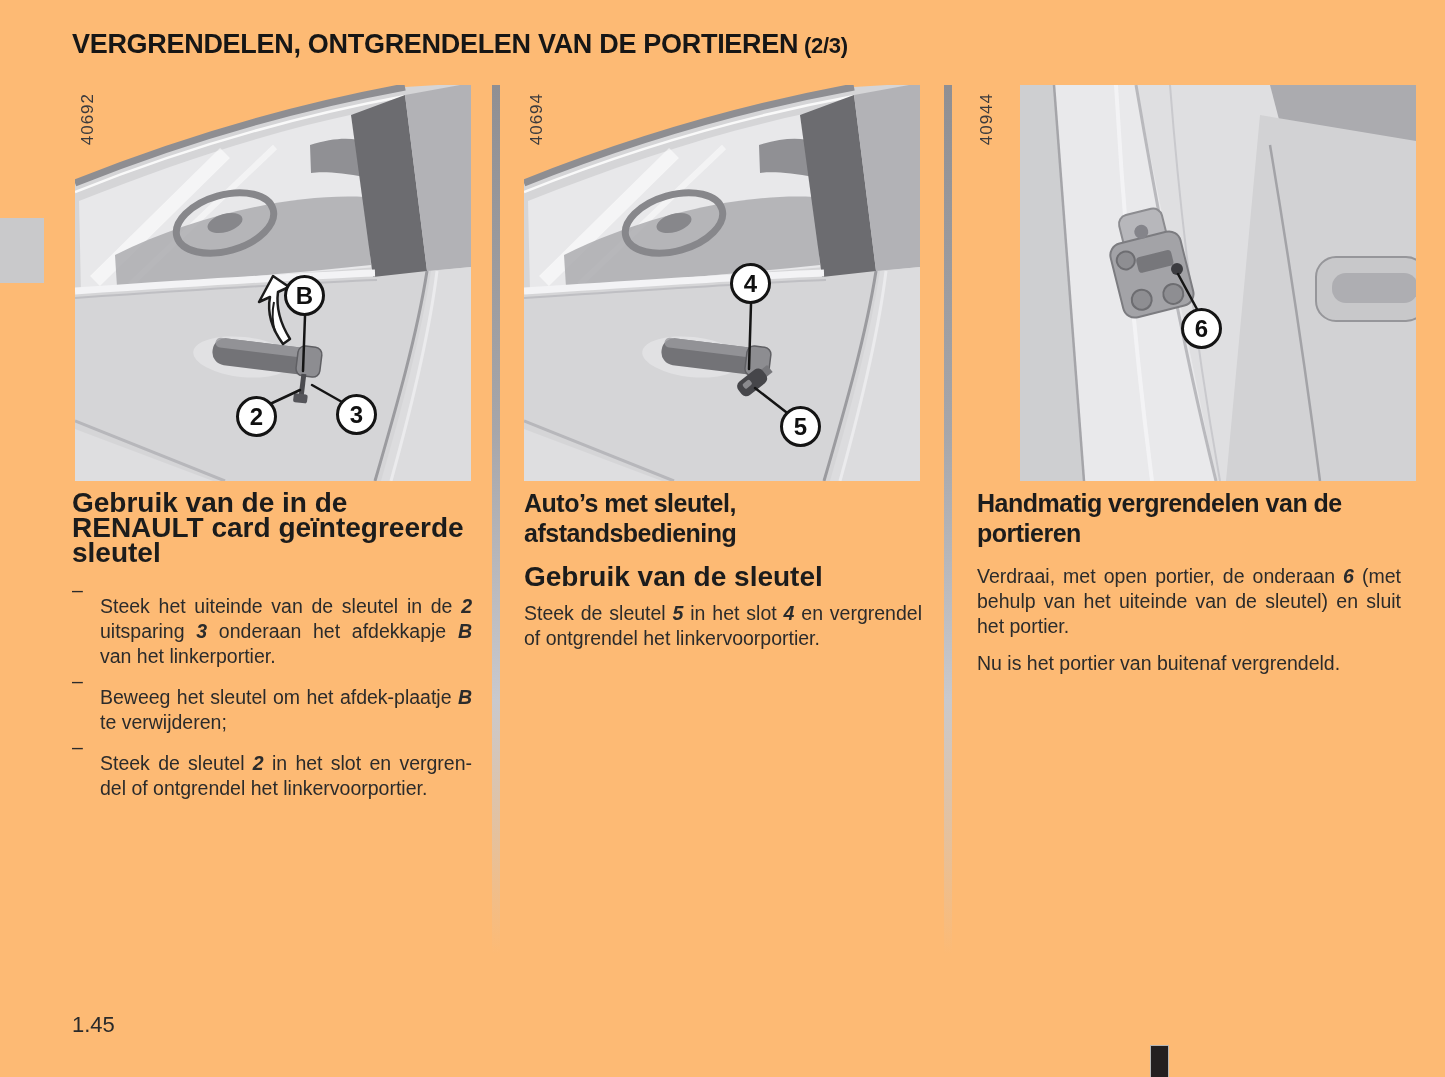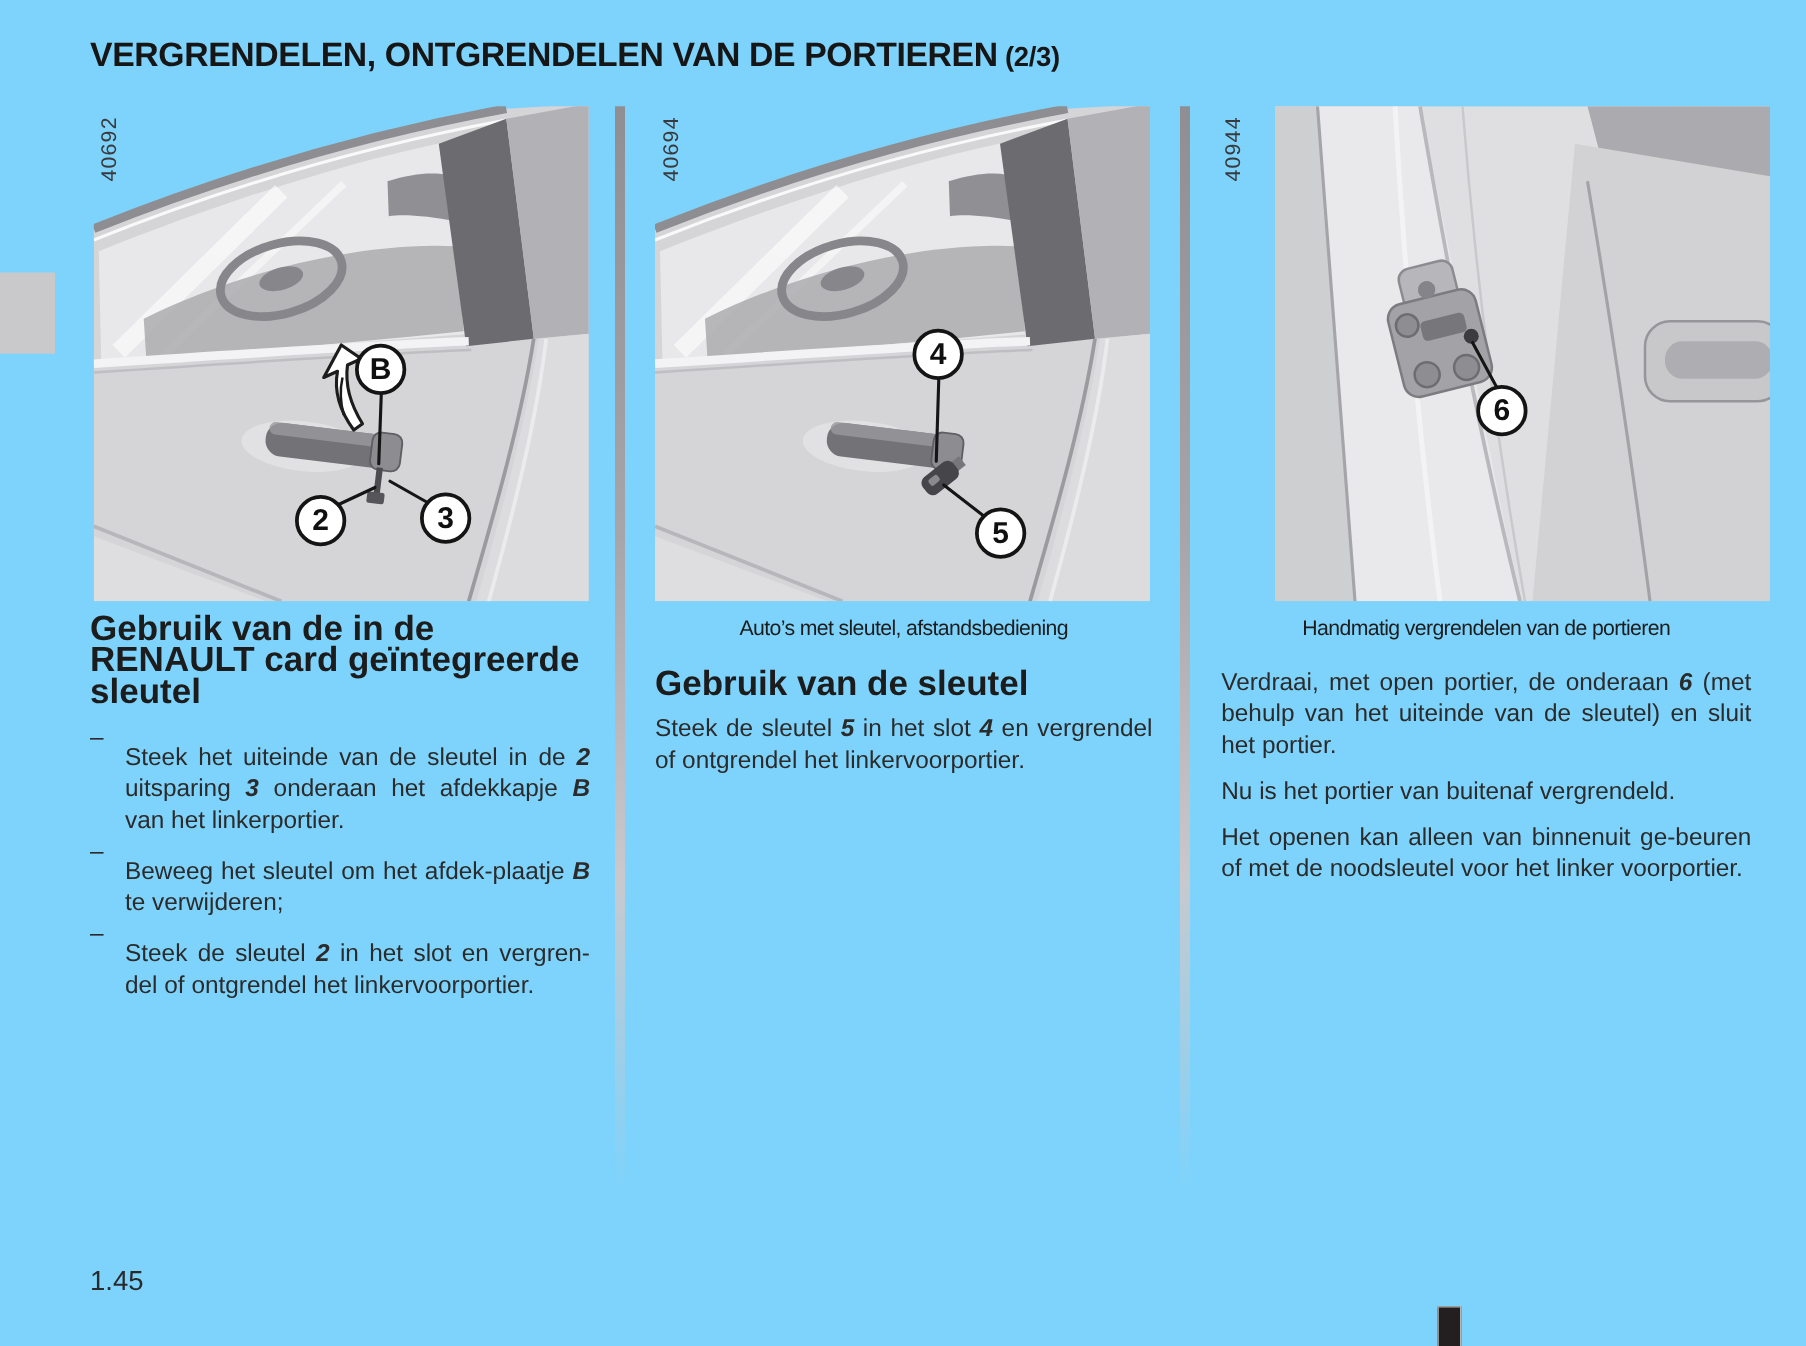--- a/index.html
+++ b/index.html
@@ -1,17 +1,17 @@
 <!DOCTYPE html>
 <html><head>
 <meta charset="utf-8">
 <style>
   html,body{margin:0;padding:0;background:#ffffff;}
   .page{
-    position:relative;width:1445px;height:1077px;background:#7dd3fc;overflow:hidden;
+    position:relative;width:1445px;height:1077px;background:#fdba74;overflow:hidden;
     font-family:"Liberation Sans", sans-serif;color:#2b2b2b;
   }
   
   .page-title{
     position:absolute;left:72px;top:30px;font-size:27px;font-weight:bold;color:#161616;
     letter-spacing:-0.3px;white-space:nowrap;line-height:28px;
   }
   .title-suffix{font-size:22px;font-weight:bold;}
   .section-tab{position:absolute;left:0;top:218px;width:44px;height:65px;background:#c9c9cb;}
   
@@ -36,21 +36,21 @@
   .callout{
     position:absolute;width:41px;height:41px;border-radius:50%;background:#ffffff;
     border:3px solid #141414;box-sizing:border-box;display:flex;align-items:center;justify-content:center;
     font-weight:bold;font-size:24px;color:#101010;line-height:1;
   }
   
   .textcol{position:absolute;font-size:19.5px;line-height:25px;color:#2b2b2b;}
   .col1{left:72px;top:490px;width:400px;}
   .col2{left:524px;top:488px;width:398px;}
   .col3{left:977px;top:488px;width:424px;}
-  .h2{font-size:17px;font-weight:normal;letter-spacing:-0.5px;line-height:30px;margin:0 0 16px 0;color:#1c1c1c;text-align:center;}
+  .h2{font-size:25px;font-weight:bold;letter-spacing:-0.5px;line-height:30px;margin:0 0 16px 0;color:#1c1c1c;}
   .h4{font-size:28px;font-weight:bold;line-height:25px;margin:0 0 12px 0;color:#1c1c1c;}
   .col1 .h4{margin-bottom:13px;}
   .para{margin:0 0 12px 0;text-align:justify;}
   .li{display:flex;margin:0;}
   .li-dash{flex:0 0 28px;}
   .li-text{flex:1;text-align:justify;margin-top:16px;}
   .after-list{margin-top:9px;}
   .ref-num{font-weight:bold;font-style:italic;}
   
   .page-number{position:absolute;left:72px;top:1012px;font-size:22px;color:#2a2a2a;}
@@ -192,19 +192,18 @@
   <div class="textcol col2">
     <p class="h2">Auto’s met sleutel, afstandsbediening</p>
     <p class="h4">Gebruik van de sleutel</p>
     <p class="para"><span>Steek de sleutel </span><b class="ref-num">5</b><span> in het slot </span><b class="ref-num">4</b><span> en vergrendel of ontgrendel het linkervoorportier.</span></p>
   </div>
 
   <div class="textcol col3">
     <p class="h2">Handmatig vergrendelen van de portieren</p>
     <p class="para"><span>Verdraai, met open portier, de onderaan </span><b class="ref-num">6</b><span> (met behulp van het uiteinde van de sleutel) en sluit het portier.</span></p>
     <p class="para"><span>Nu is het portier van buitenaf vergrendeld.</span></p>
-    <p class="para"><span>Het openen kan alleen van binnenuit ge-beuren of met de noodsleutel voor het linker voorportier.</span></p>
   </div>
 
   <div class="page-number">1.45</div>
   <div class="print-mark"></div>
 
 </div>
 
 </body></html>

